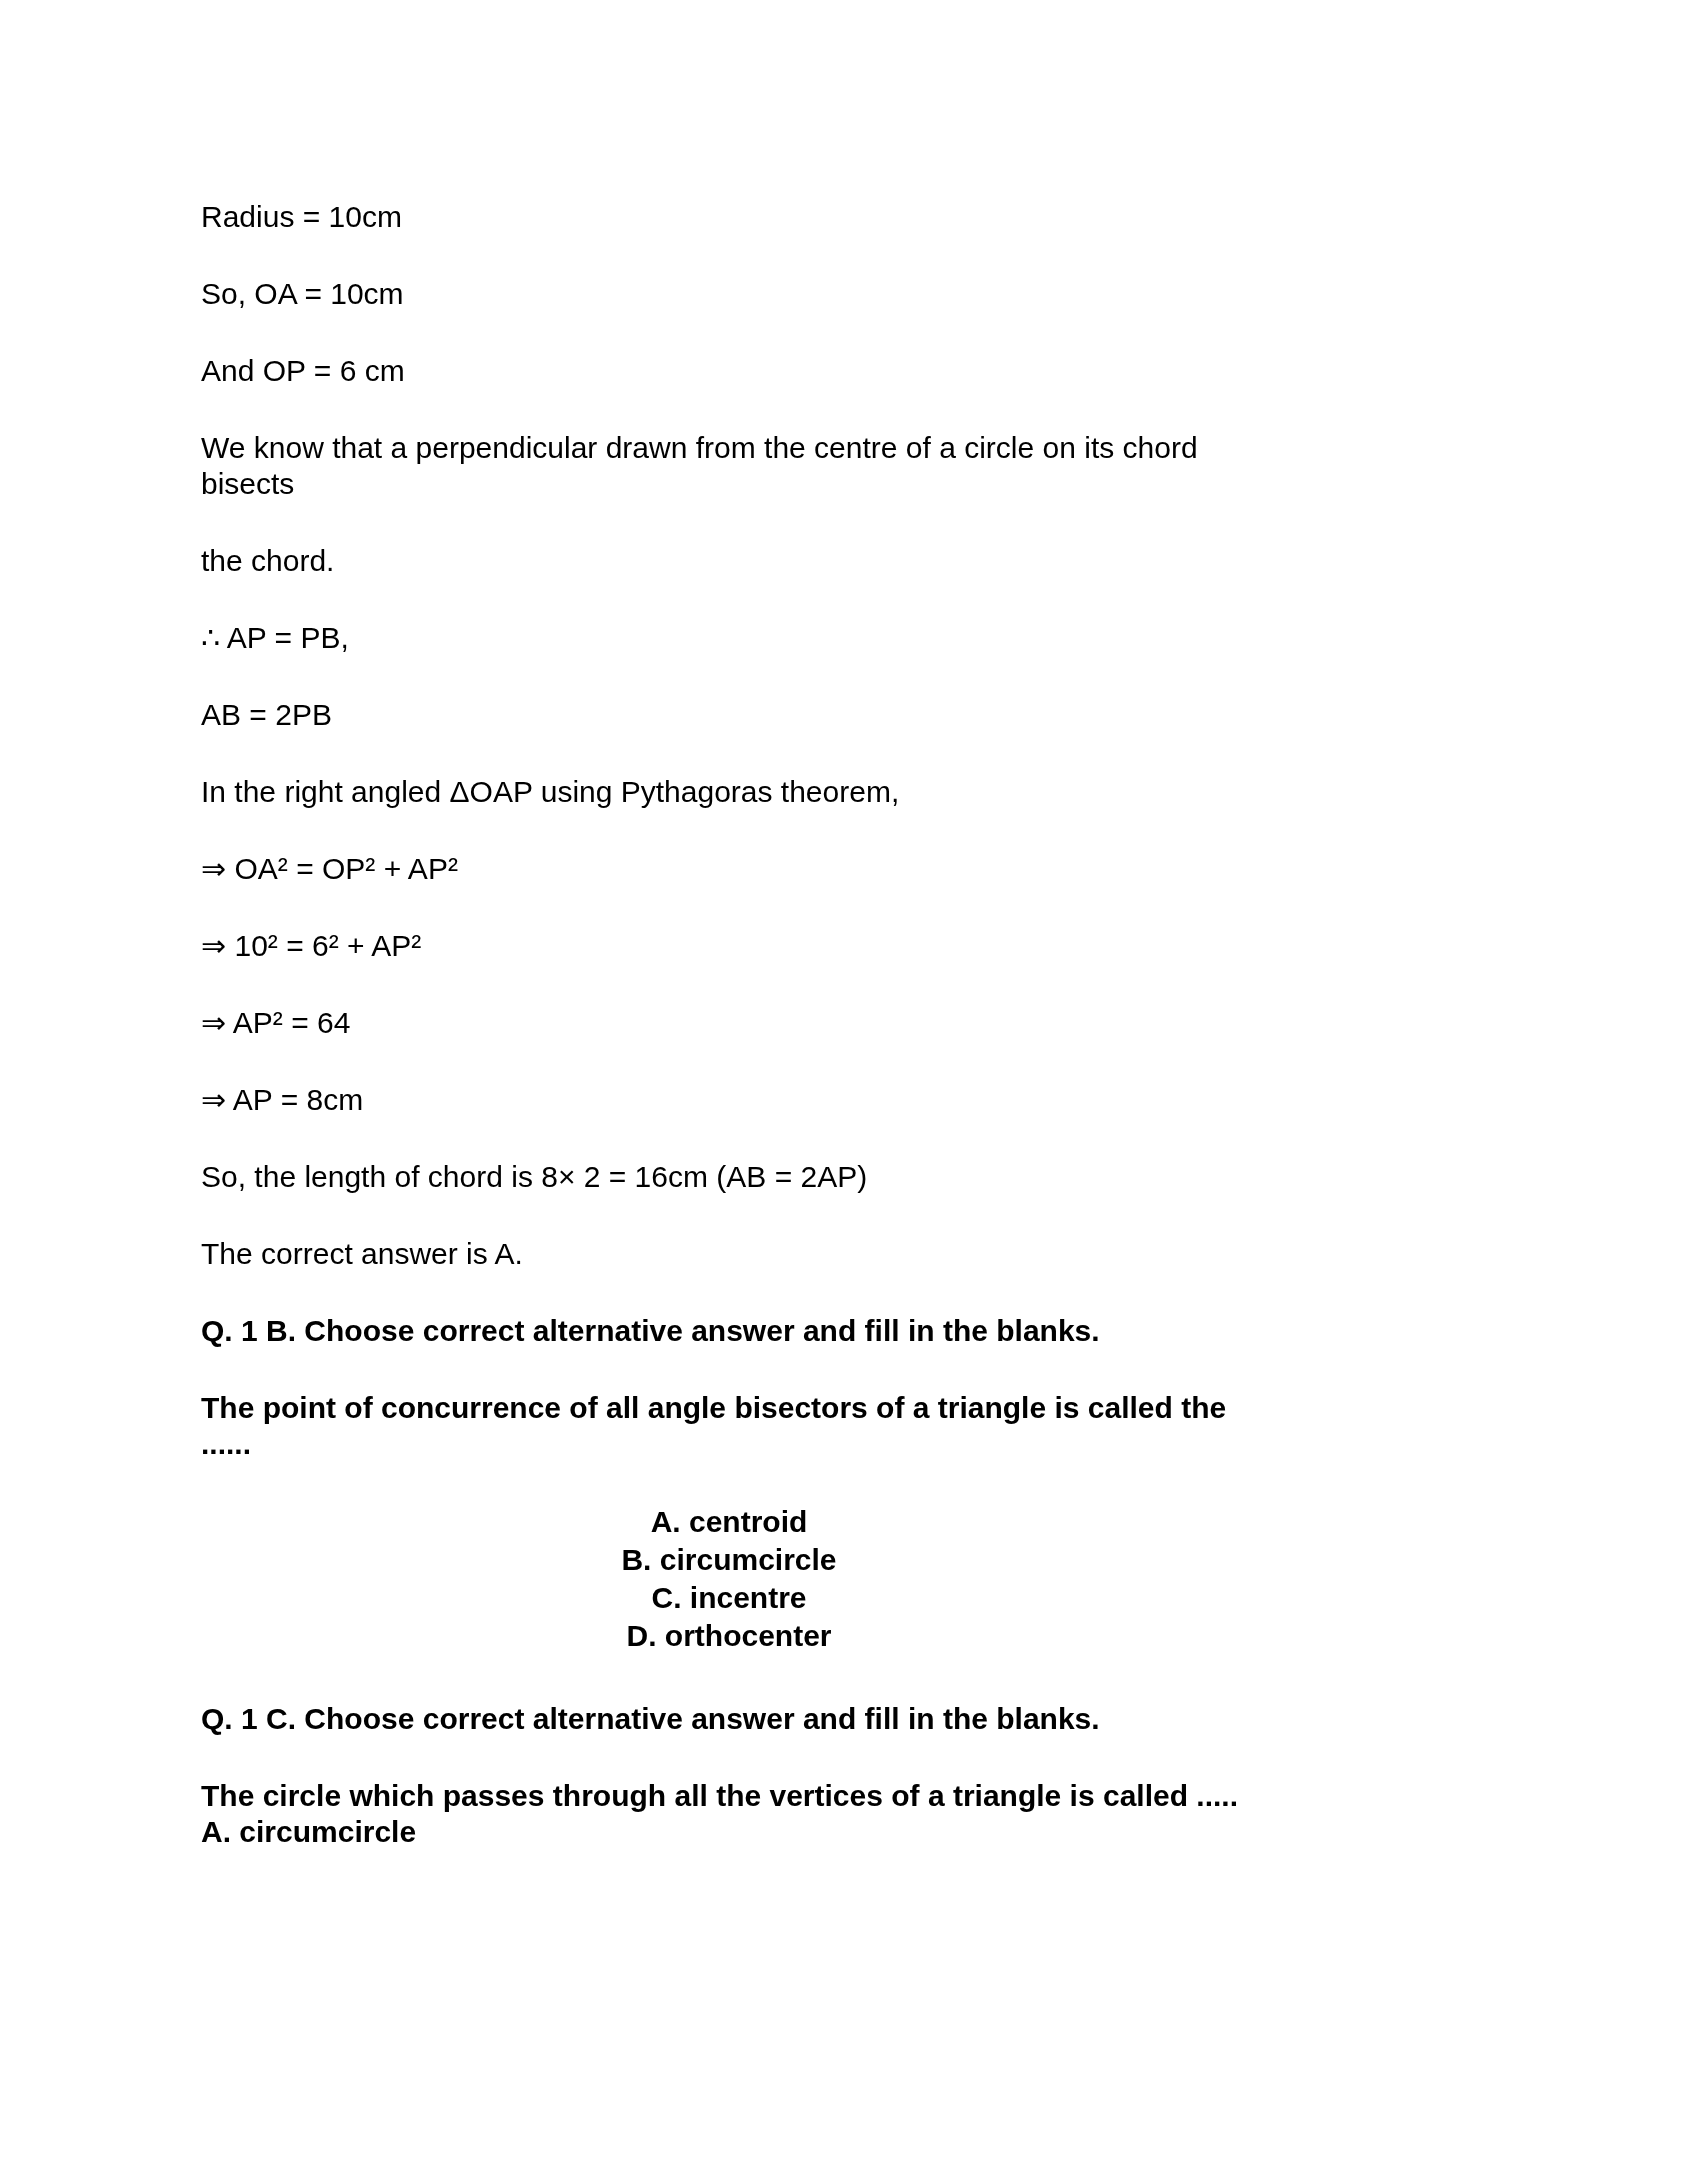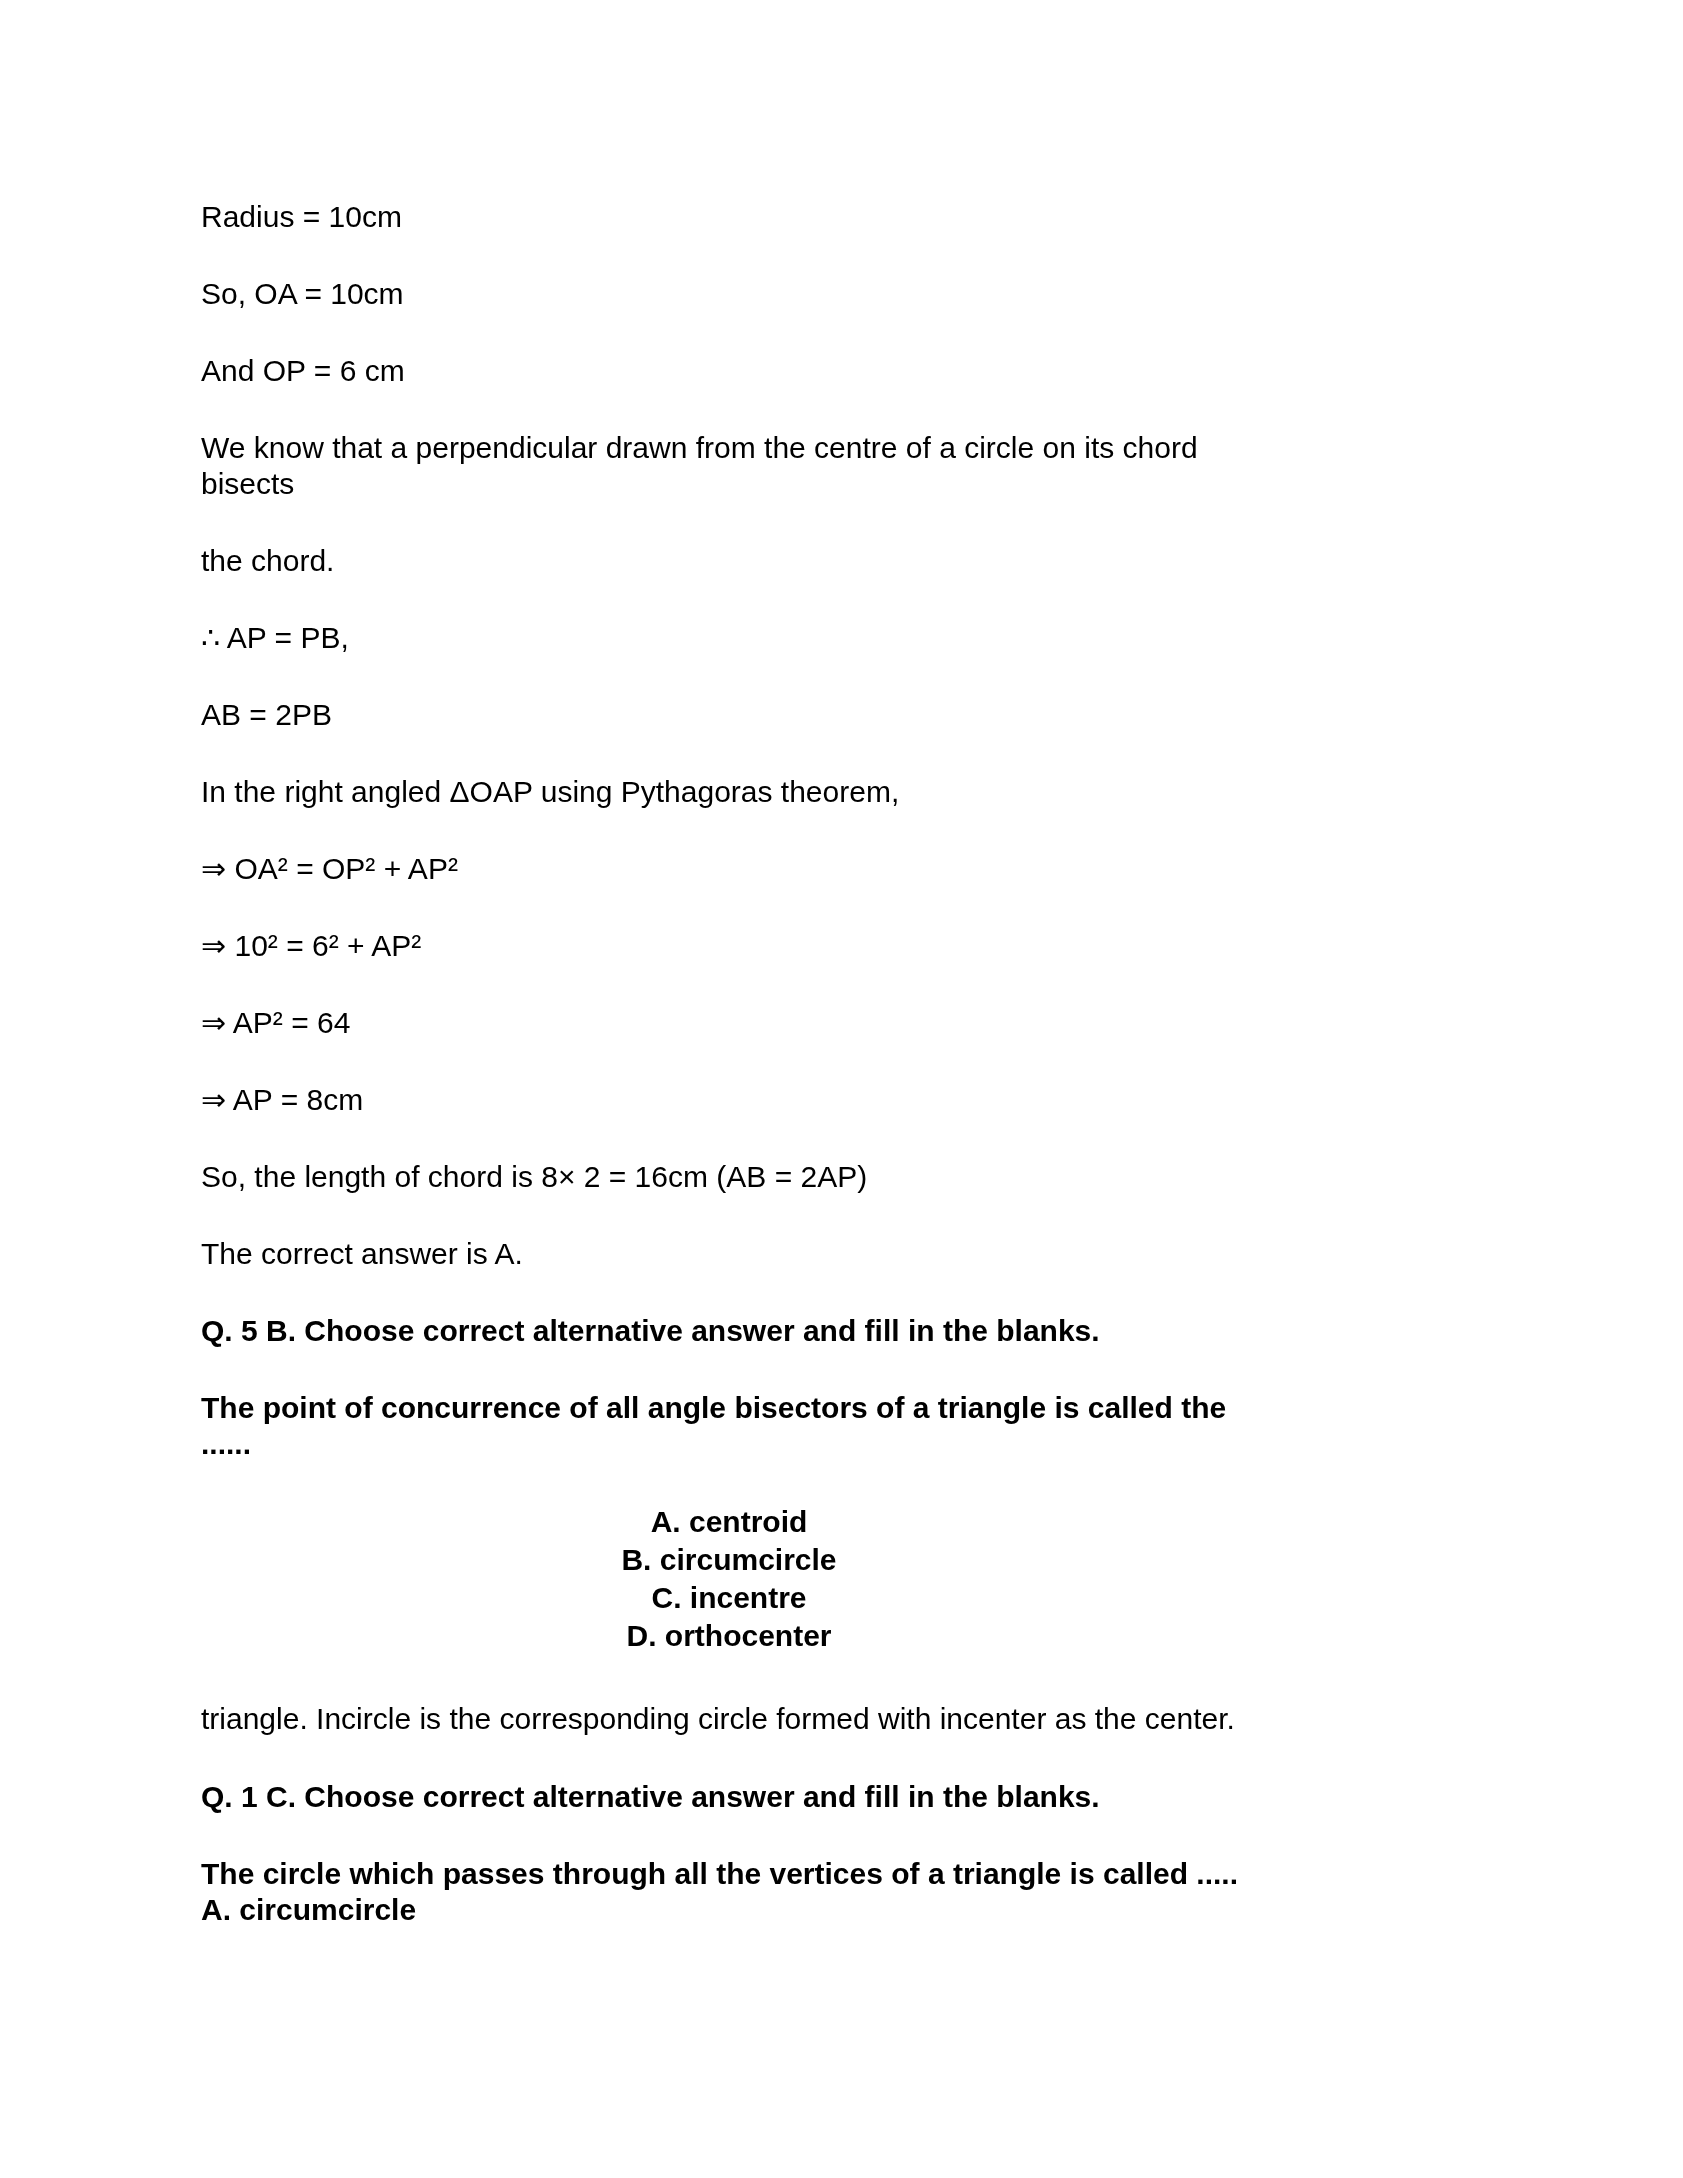--- a/index.html
+++ b/index.html
@@ -65,32 +65,31 @@
   <div class="ln">∴ AP = PB,</div>
   <div class="ln">AB = 2PB</div>
   <div class="ln">In the right angled ΔOAP using Pythagoras theorem,</div>
   <div class="ln">⇒ OA² = OP² + AP²</div>
   <div class="ln">⇒ 10² = 6² + AP²</div>
   <div class="ln">⇒ AP² = 64</div>
   <div class="ln">⇒ AP = 8cm</div>
   <div class="ln">So, the length of chord is 8× 2 = 16cm (AB = 2AP)</div>
   <div class="ln">The correct answer is A.</div>
 
-  <div class="ln b">Q. 5 B. Choose correct alternative answer and fill in the blanks.</div>
+  <div class="ln b">Q. 1 B. Choose correct alternative answer and fill in the blanks.</div>
   <div class="ln b">The point of concurrence of all angle bisectors of a triangle is called the ......</div>
 
   <div class="opts">
     <div class="opt">A. centroid</div>
     <div class="opt">B. circumcircle</div>
     <div class="opt">C. incentre</div>
     <div class="opt">D. orthocenter</div>
   </div>
 
   <div class="ans">
-    <div class="ansline">triangle. Incircle is the corresponding circle formed with incenter as the center.</div>
   </div>
 
   <div class="ln b">Q. 1 C. Choose correct alternative answer and fill in the blanks.</div>
   <div class="tight b">The circle which passes through all the vertices of a triangle is called .....</div>
   <div class="tight b">A. circumcircle</div>
 
 </div>
 
 
 </body></html>

